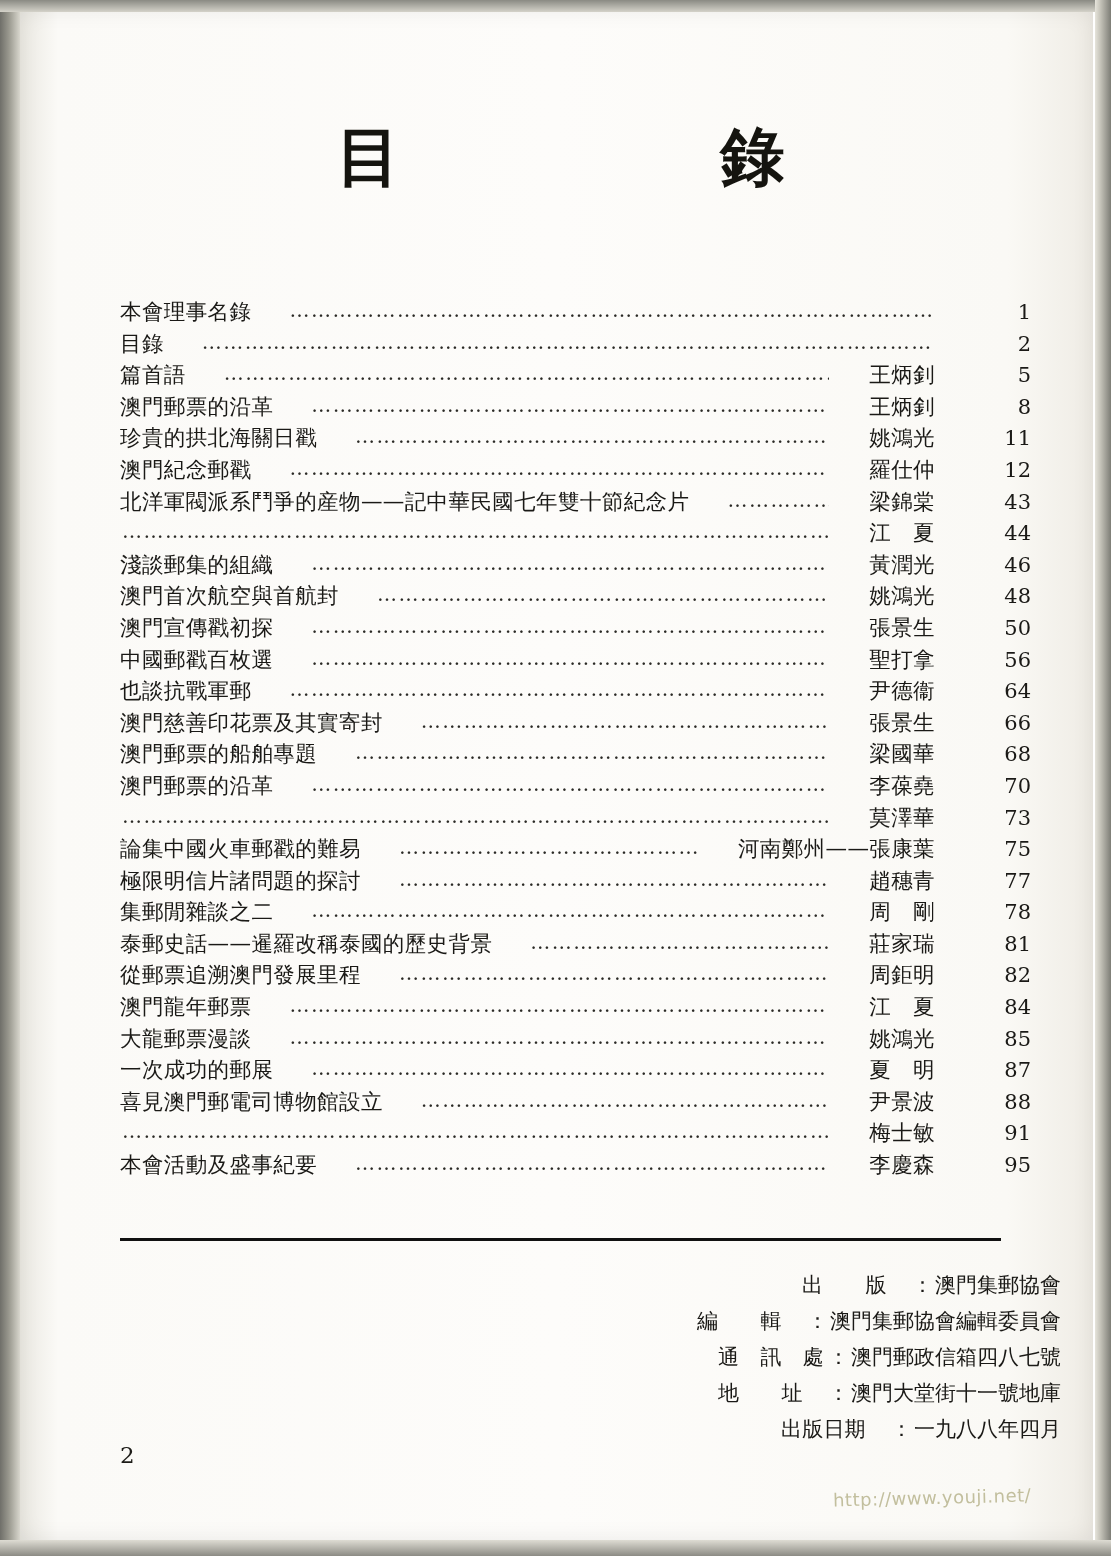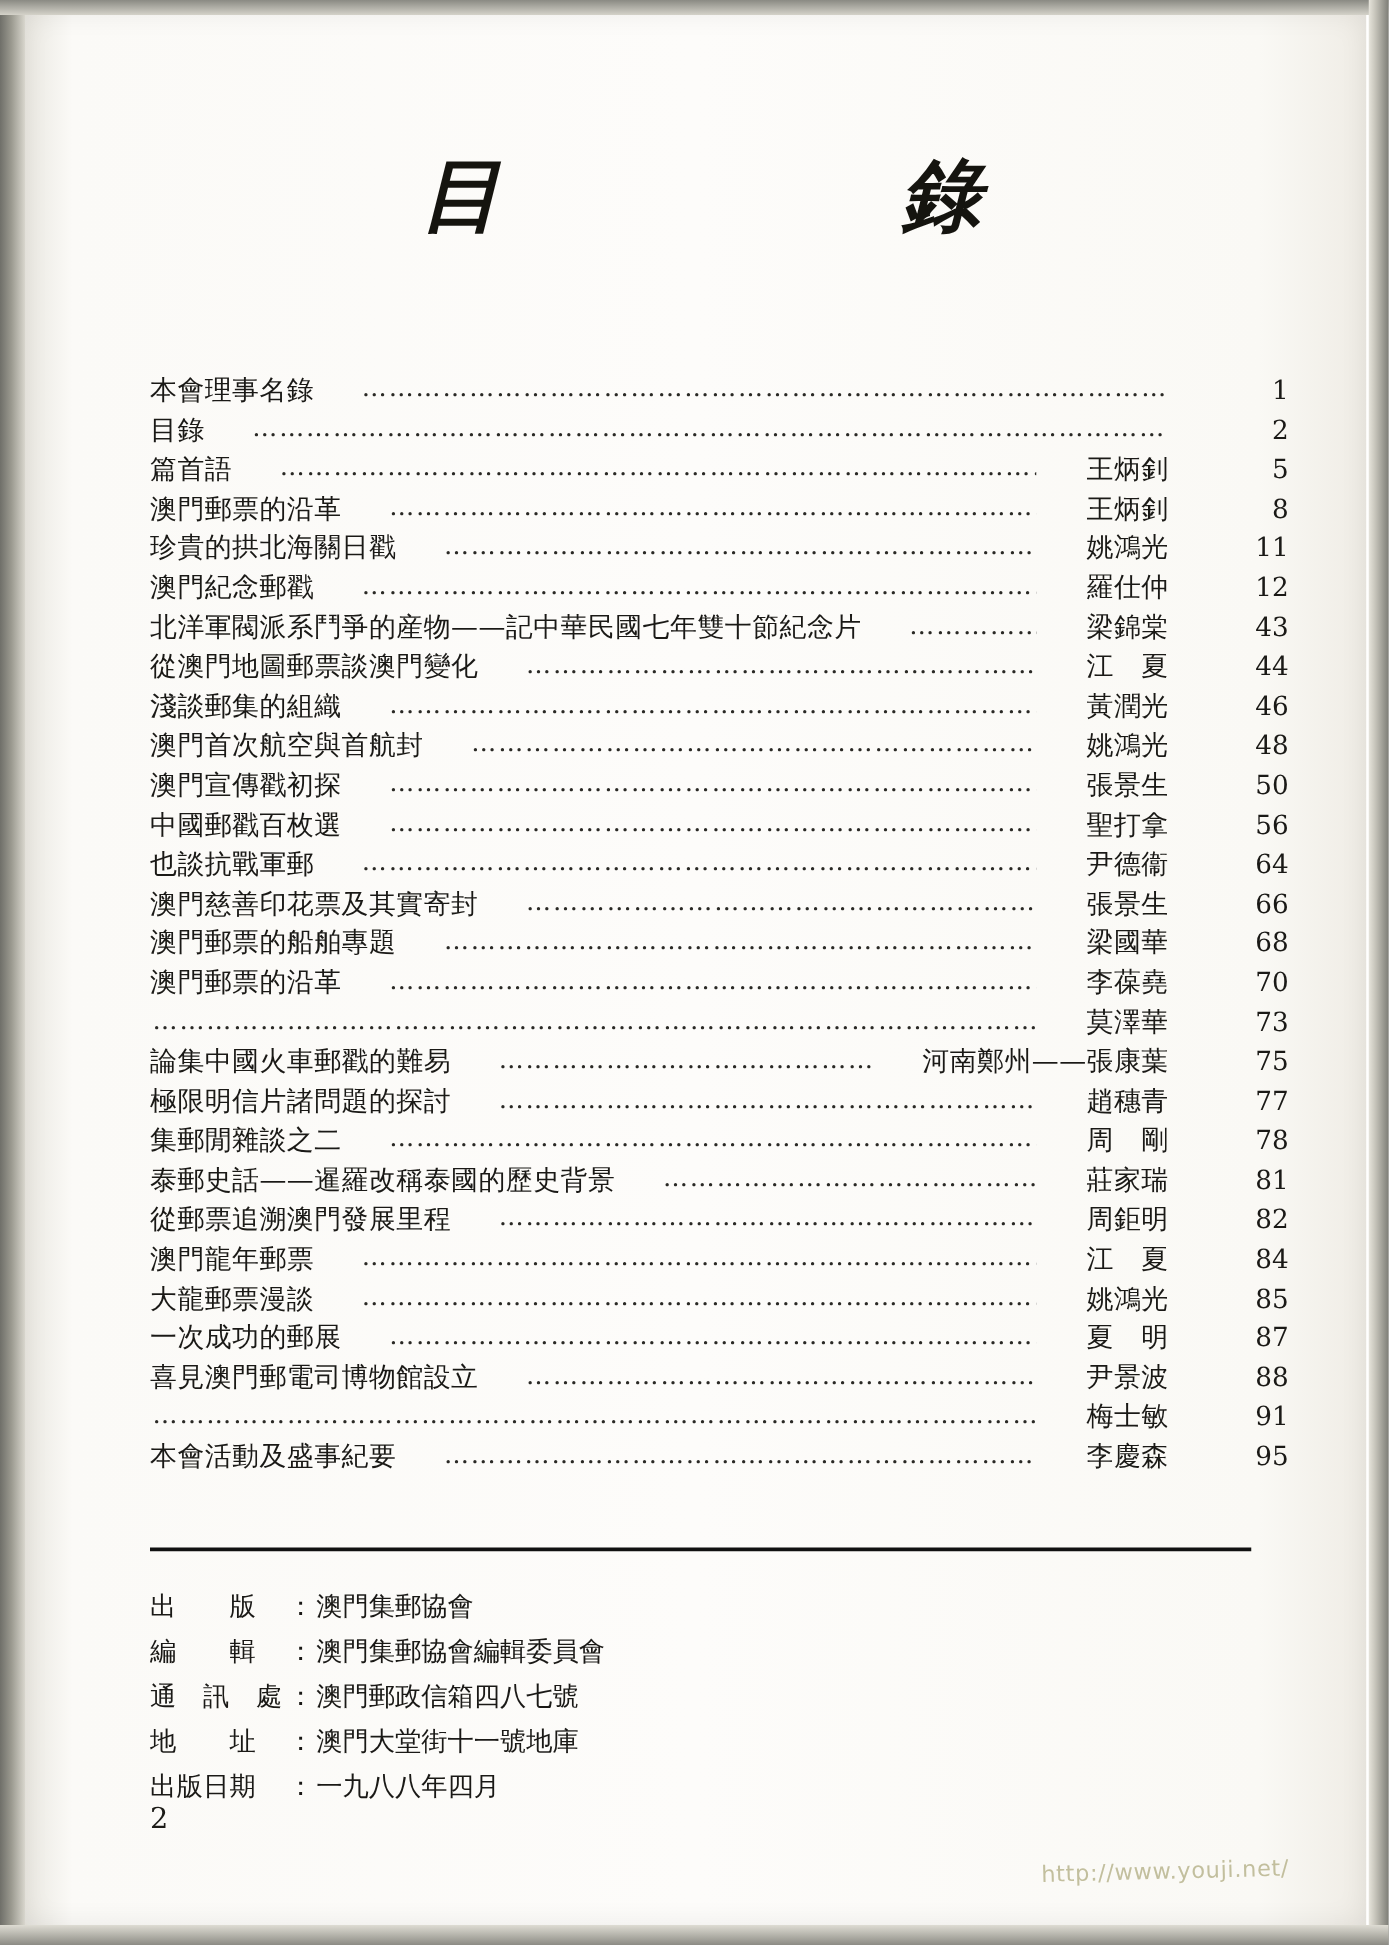--- a/index.html
+++ b/index.html
@@ -64,21 +64,20 @@
     text-align: center;
     font-family: "DejaVu Serif", serif;
     font-size: 64px;
     font-weight: bold;
     letter-spacing: 64px;
     padding-left: 64px;
     color: #15140f;
     margin-top: 95px;
     margin-bottom: 0;
     line-height: 1;
-    font-style: italic;
   }
 
   .toc {
     margin-top: 108px;
     padding-left: 60px;
     padding-right: 30px;
   }
 
   .toc-row {
     display: flex;
@@ -126,20 +125,21 @@
   .colophon {
     margin: 26px 0 0 60px;
     font-family: "DejaVu Serif", serif;
     font-size: 21px;
     color: #1a1916;
     line-height: 1.72;
   }
   .colophon-row {
     display: flex;
     white-space: nowrap;
+    justify-content: flex-end;
   }
   .colophon-label {
     width: 110px;
     display: inline-block;
     letter-spacing: 0.2px;
   }
   .colophon-sep { margin-right: 2px; }
 
   .folio {
     position: absolute;
@@ -211,21 +211,20 @@
           <span class="t-author">羅仕仲</span>
           <span class="t-page">12</span>
         </div>
         <div class="toc-row">
           <span class="t-title">北洋軍閥派系鬥爭的産物——記中華民國七年雙十節紀念片</span>
           <span class="t-dots">…………………………………………………………………………………………………………………………………………………………………………</span>
           <span class="t-author">梁錦棠</span>
           <span class="t-page">43</span>
         </div>
         <div class="toc-row">
-          <span class="t-title">從澳門地圖郵票談澳門變化</span>
           <span class="t-dots">…………………………………………………………………………………………………………………………………………………………………………</span>
           <span class="t-author">江　夏</span>
           <span class="t-page">44</span>
         </div>
         <div class="toc-row">
           <span class="t-title">淺談郵集的組織</span>
           <span class="t-dots">…………………………………………………………………………………………………………………………………………………………………………</span>
           <span class="t-author">黃潤光</span>
           <span class="t-page">46</span>
         </div>

